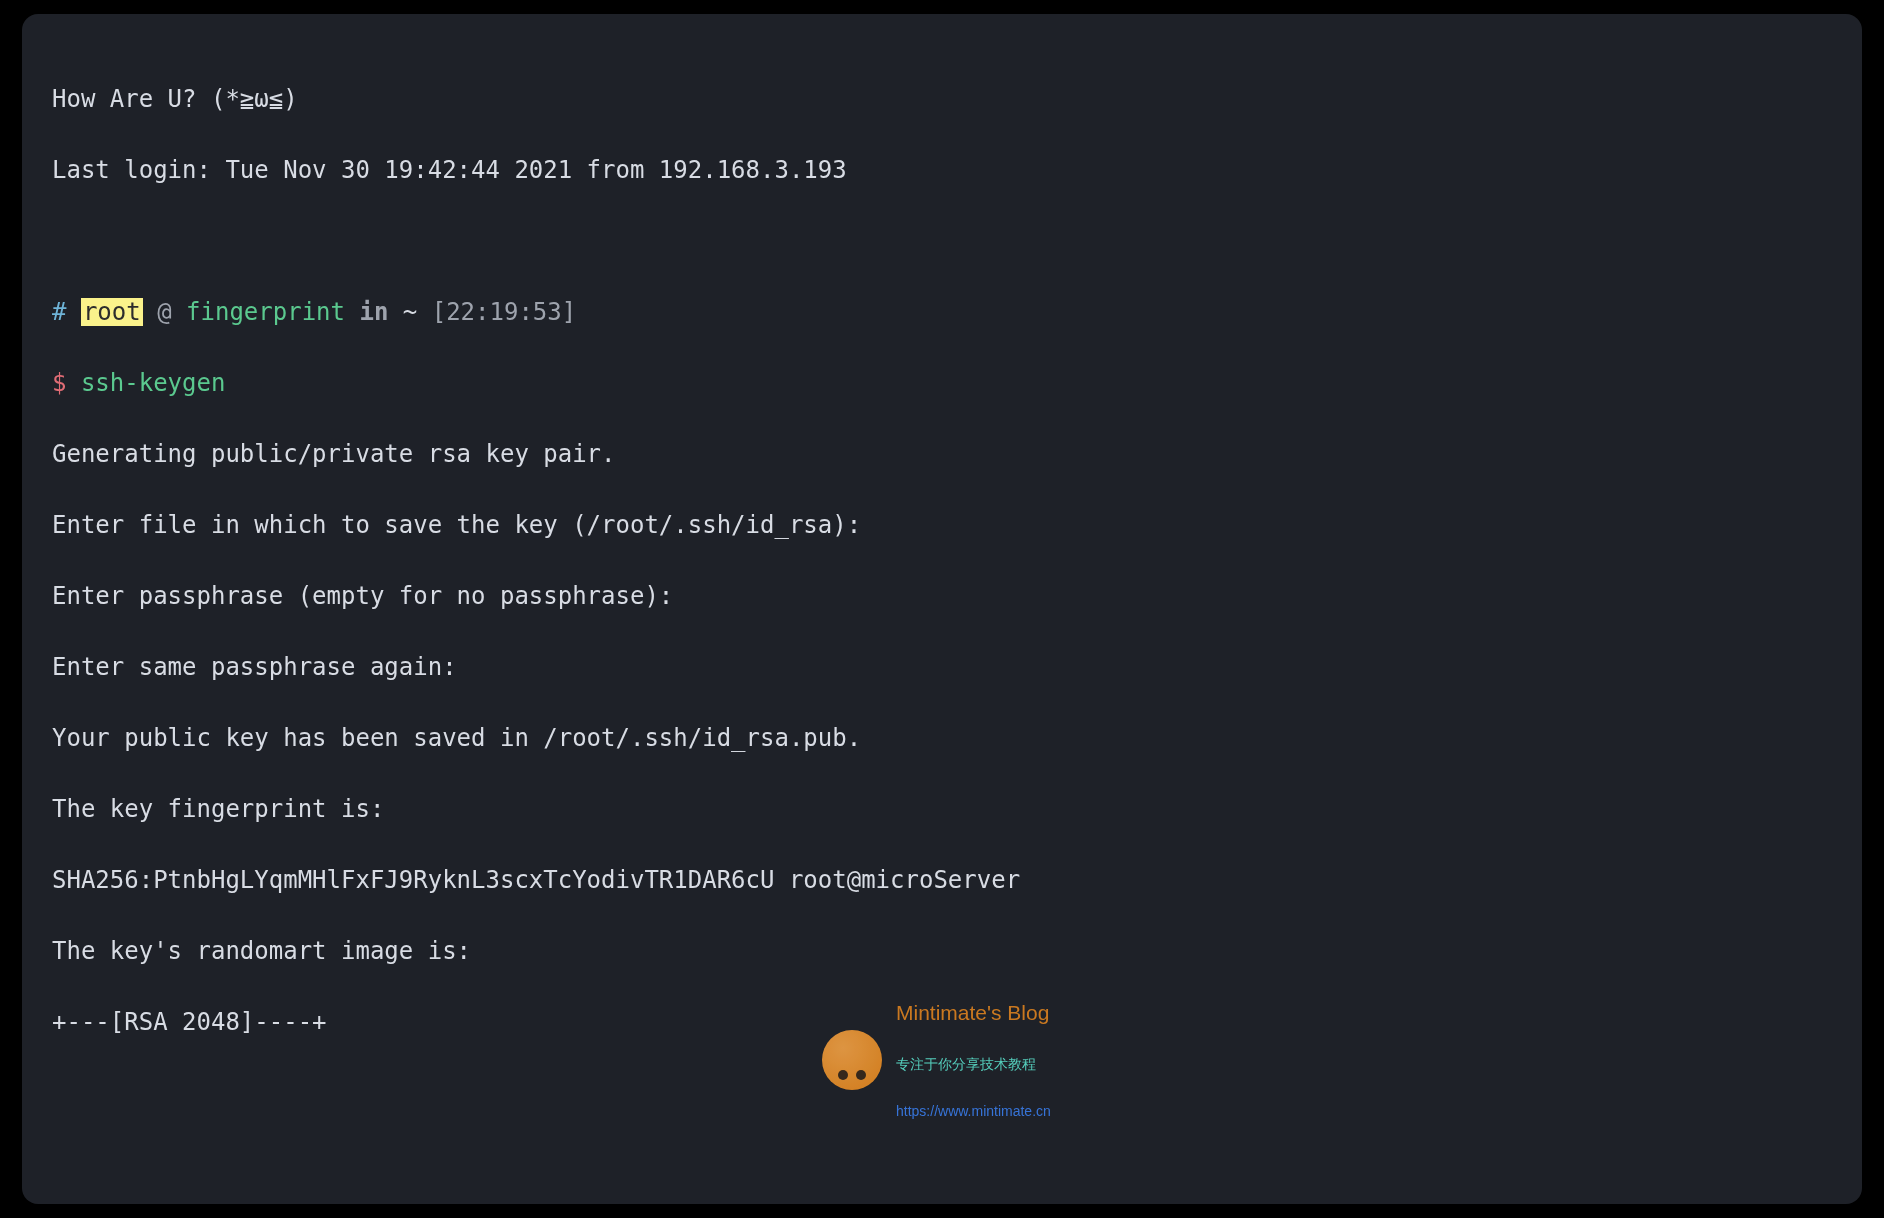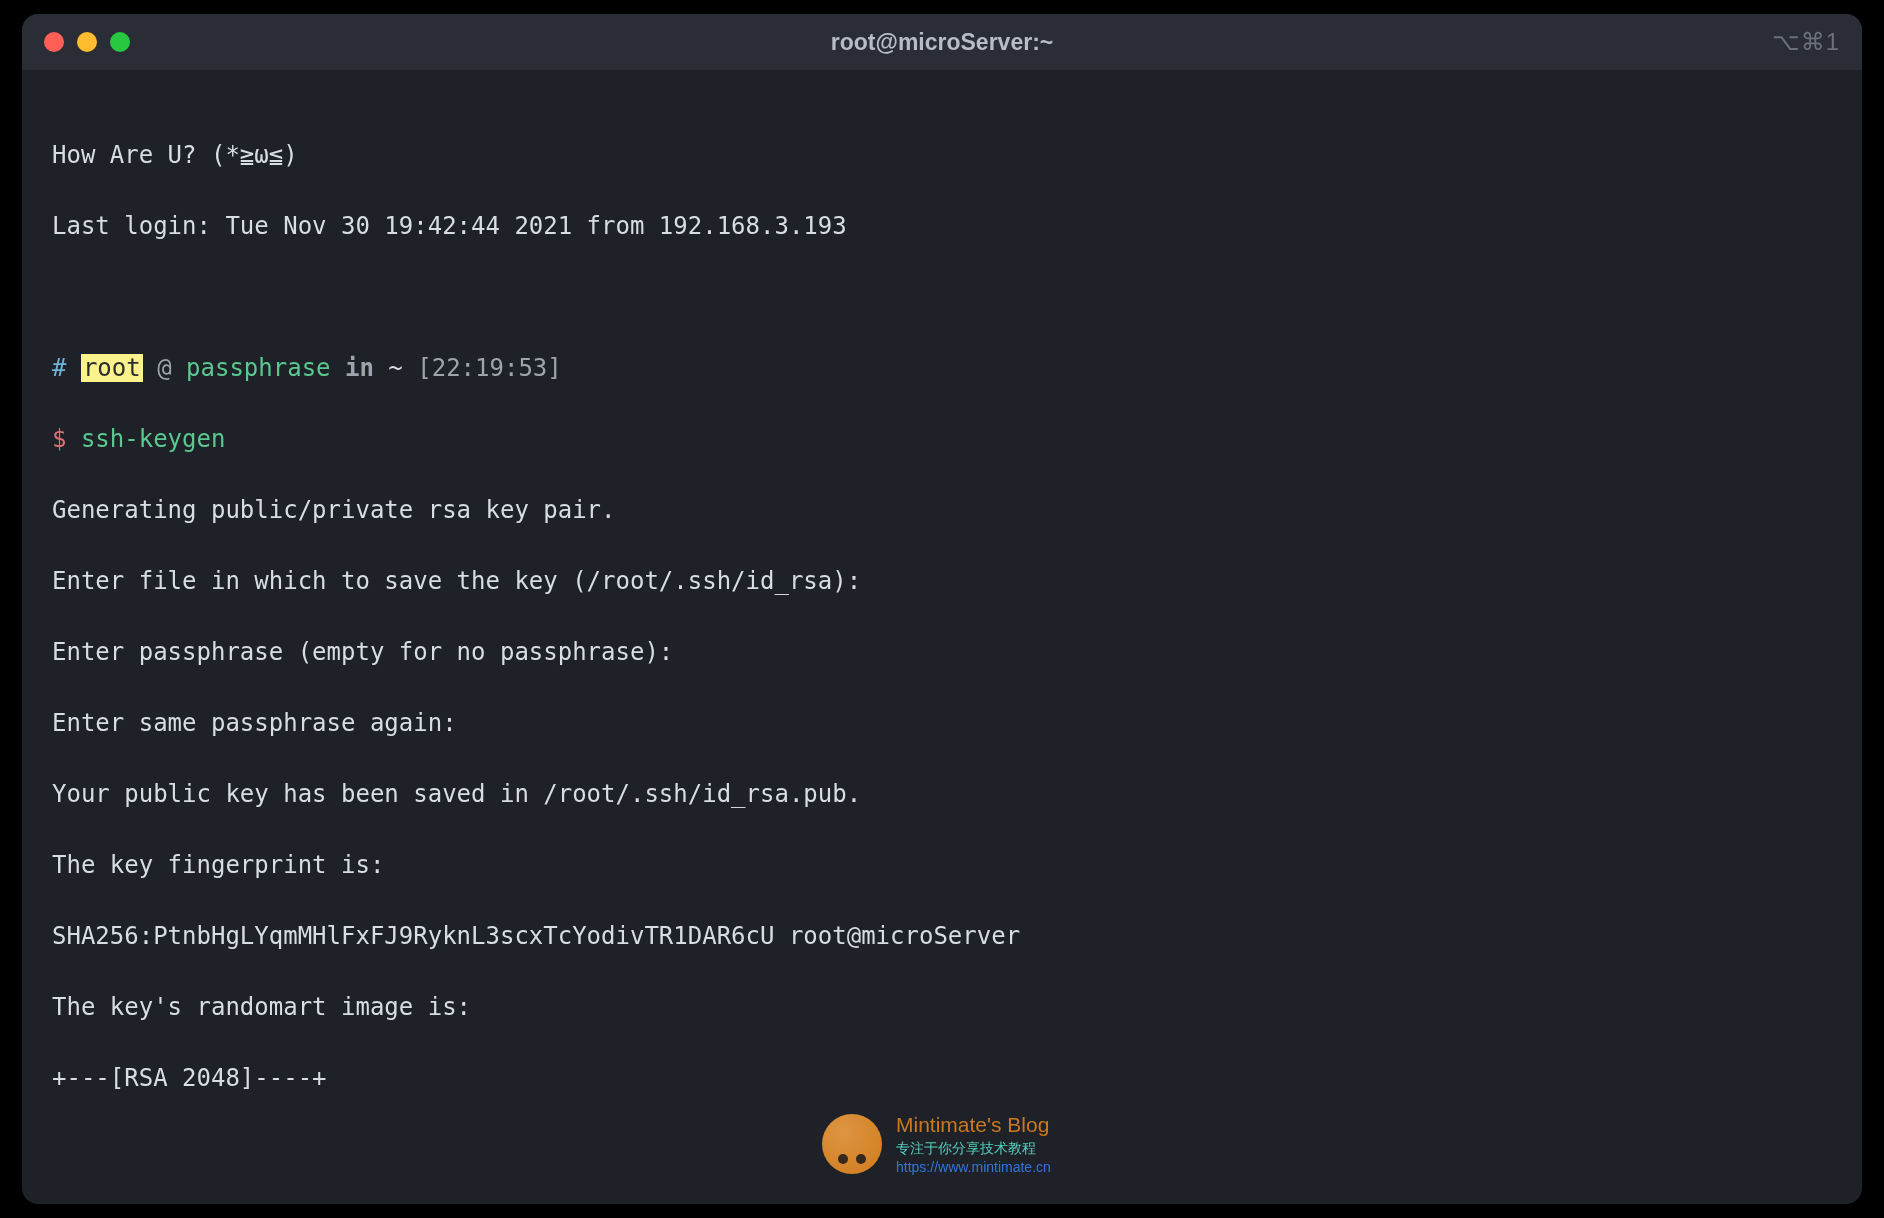--- a/index.html
+++ b/index.html
@@ -108,44 +108,36 @@
     .wm-eye {
       width: 10px;
       height: 10px;
       background: #3a2a1a;
       border-radius: 50%;
     }
     .wm-text {
       display: flex;
       flex-direction: column;
       font-family: -apple-system, "Helvetica Neue", sans-serif;
+      gap: 28px;
     }
     .wm-title { color: #e8881f; font-size: 21px; font-weight: 500; }
     .wm-sub { color: #5eead4; font-size: 14px; line-height: 1.2; }
     .wm-url { color: #3b82f6; font-size: 14px; }
   </style>
 </head>
 <body>
 
 <div class="window">
-  <div class="titlebar">
-    <div class="traffic-lights">
-      <div class="traffic-light tl-close"></div>
-      <div class="traffic-light tl-min"></div>
-      <div class="traffic-light tl-max"></div>
-    </div>
-    <div class="title">root@microServer:~</div>
-    <div class="shortcut">⌥⌘1</div>
-  </div>
 
   <div class="terminal-body">
 <div class="line">How Are U? (*≧ω≦)</div>
 <div class="line">Last login: Tue Nov 30 19:42:44 2021 from 192.168.3.193</div>
 <div class="line"> </div>
-<div class="line"><span class="c-hash">#</span> <span class="c-root">root</span><span class="c-at"> @ </span><span class="c-host">passphrase</span><span class="c-in"> in </span><span class="c-tilde">~</span><span class="c-time"> [22:19:53]</span></div>
+<div class="line"><span class="c-hash">#</span> <span class="c-root">root</span><span class="c-at"> @ </span><span class="c-host">fingerprint</span><span class="c-in"> in </span><span class="c-tilde">~</span><span class="c-time"> [22:19:53]</span></div>
 <div class="line"><span class="c-dollar">$</span><span class="c-cmd"> ssh-keygen</span></div>
 <div class="line">Generating public/private rsa key pair.</div>
 <div class="line">Enter file in which to save the key (/root/.ssh/id_rsa):</div>
 <div class="line">Enter passphrase (empty for no passphrase):</div>
 <div class="line">Enter same passphrase again:</div>
 <div class="line">Your public key has been saved in /root/.ssh/id_rsa.pub.</div>
 <div class="line">The key fingerprint is:</div>
 <div class="line">SHA256:PtnbHgLYqmMHlFxFJ9RyknL3scxTcYodivTR1DAR6cU root@microServer</div>
 <div class="line">The key's randomart image is:</div>
 <div class="line">+---[RSA 2048]----+</div>

